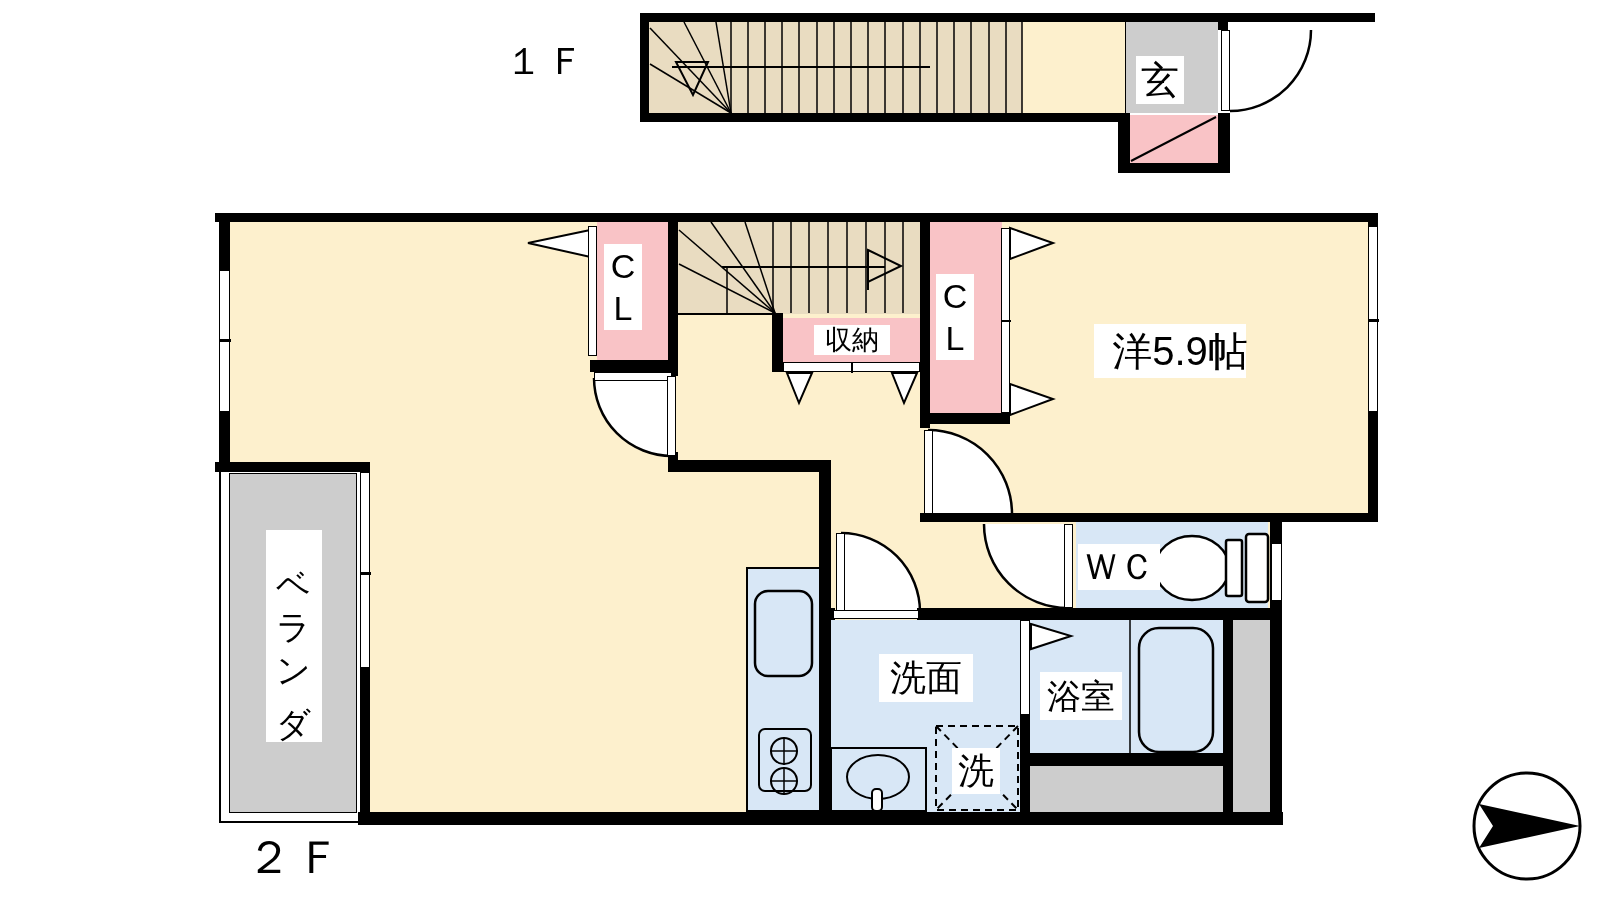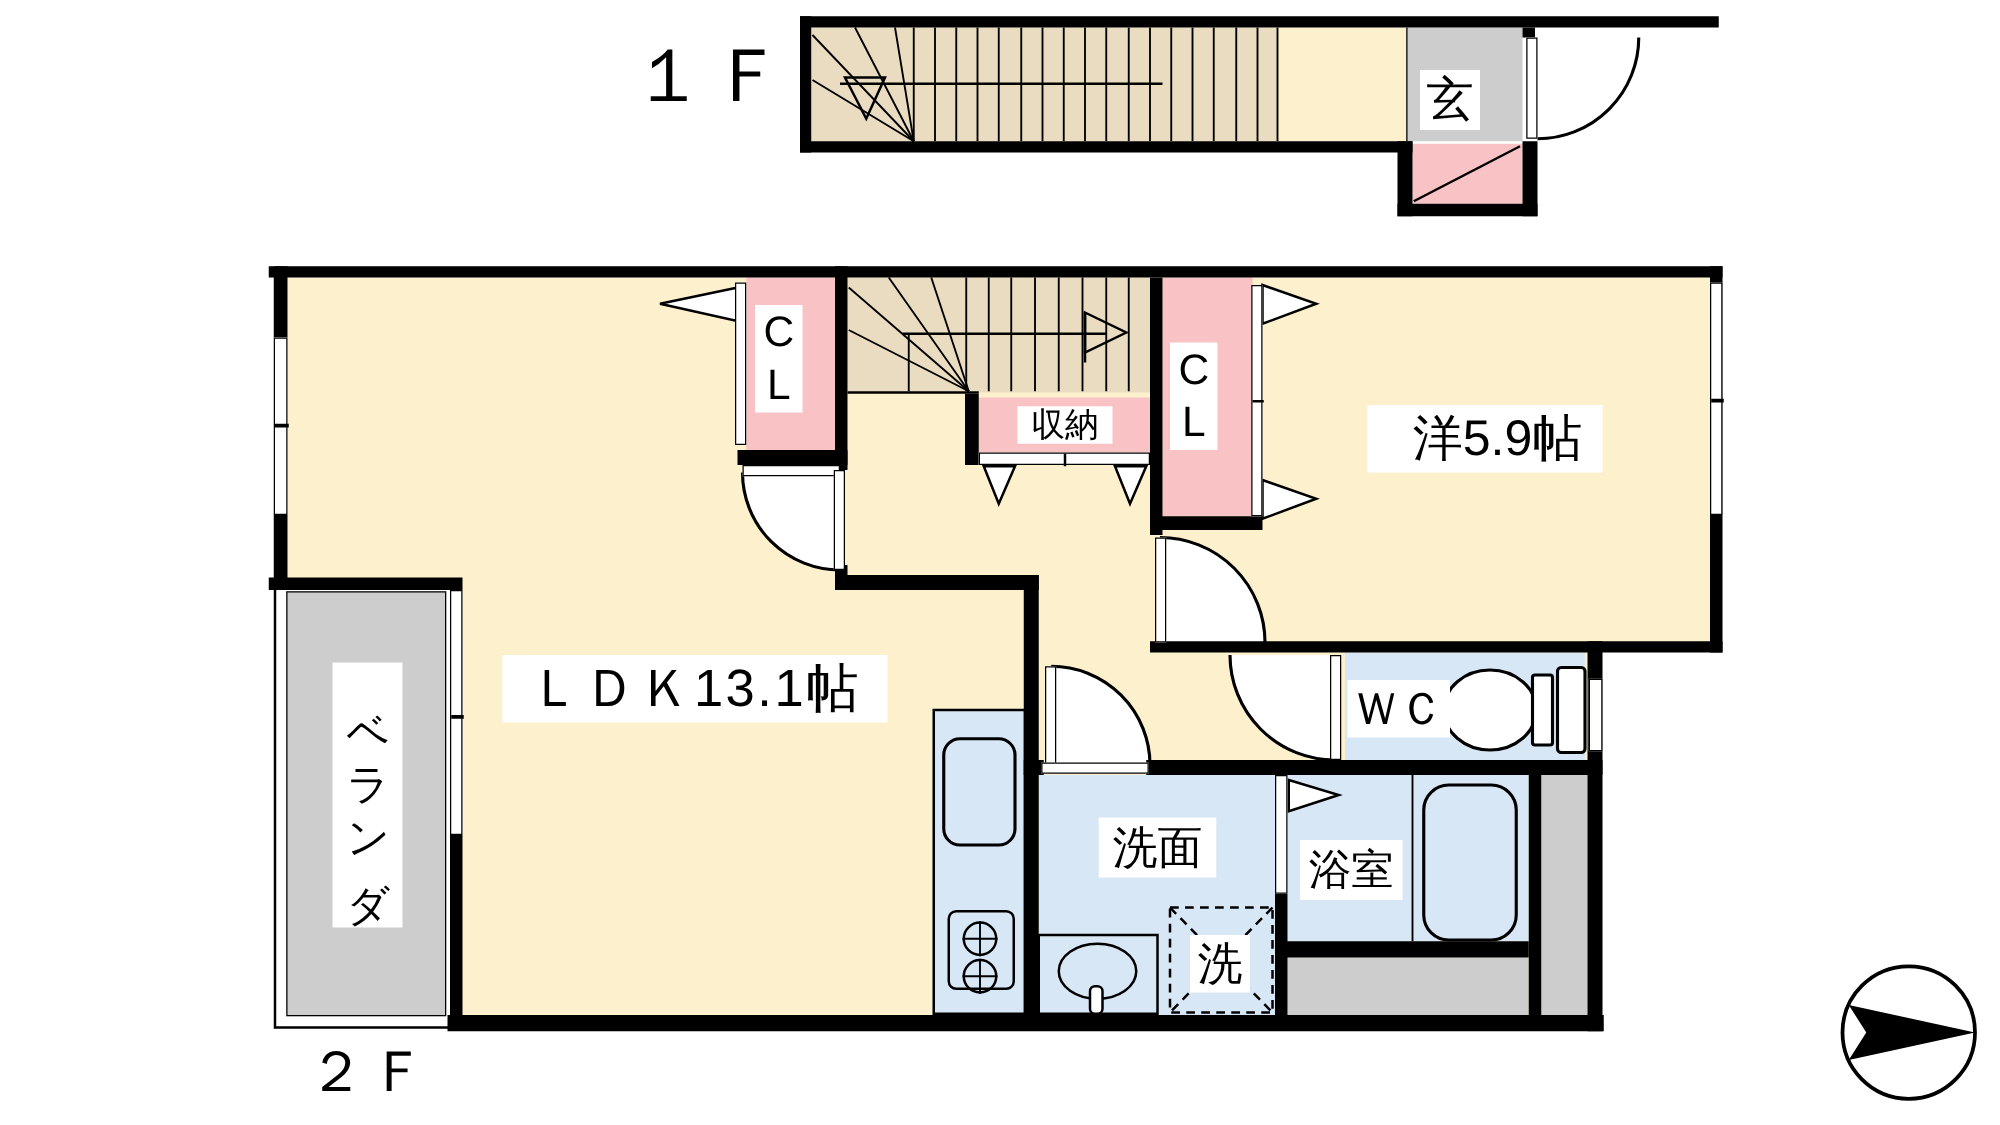--- a/index.html
+++ b/index.html
@@ -217,25 +217,24 @@
     <div class="tick" style="left:67px;top:0;width:2px;height:10px;"></div>
   </div>
   <div class="strip" style="left:1020px;top:620px;width:10px;height:95px;"></div>
   <div class="strip" style="left:594px;top:372px;width:78px;height:9px;"></div>
   <div class="strip" style="left:667px;top:376px;width:9px;height:80px;"></div>
   <div class="strip" style="left:836px;top:533px;width:9px;height:80px;"></div>
   <div class="strip" style="left:833px;top:610px;width:86px;height:9px;"></div>
   <div class="strip" style="left:924px;top:430px;width:9px;height:84px;"></div>
   <div class="strip" style="left:1064px;top:524px;width:9px;height:84px;"></div>
 
-  <div class="lbl nobg" style="left:505px;top:36px;height:50px;font-size:60px;letter-spacing:4px;">１Ｆ</div>
+  <div class="lbl nobg" style="left:505px;top:36px;height:50px;font-size:38px;letter-spacing:4px;">１Ｆ</div>
   <div class="lbl nobg" style="left:246px;top:831px;height:52px;font-size:46px;letter-spacing:4px;">２Ｆ</div>
   <div class="lbl" style="left:1136px;top:56px;width:48px;height:48px;font-size:38px;">玄</div>
-  <div class="lbl" style="left:402px;top:524px;width:308px;height:54px;font-size:42px;letter-spacing:2px;">ＬＤＫ13.1帖</div>
-  <div class="lbl" style="left:1094px;top:324px;width:188px;height:54px;font-size:40px;padding-left:20px;">洋5.9帖</div>
+  <div class="lbl" style="left:1094px;top:324px;width:152px;height:54px;font-size:40px;padding-left:20px;">洋5.9帖</div>
   <div class="lbl cl" style="left:604px;top:244px;width:38px;height:86px;font-size:34px;">
     <span>C</span>
     <span>L</span>
   </div>
   <div class="lbl cl" style="left:936px;top:274px;width:38px;height:86px;font-size:34px;">
     <span>C</span>
     <span>L</span>
   </div>
   <div class="lbl" style="left:814px;top:325px;width:76px;height:30px;font-size:27px;">収納</div>
   <div class="lbl" style="left:1078px;top:544px;width:82px;height:46px;font-size:36px;">ＷＣ</div>

